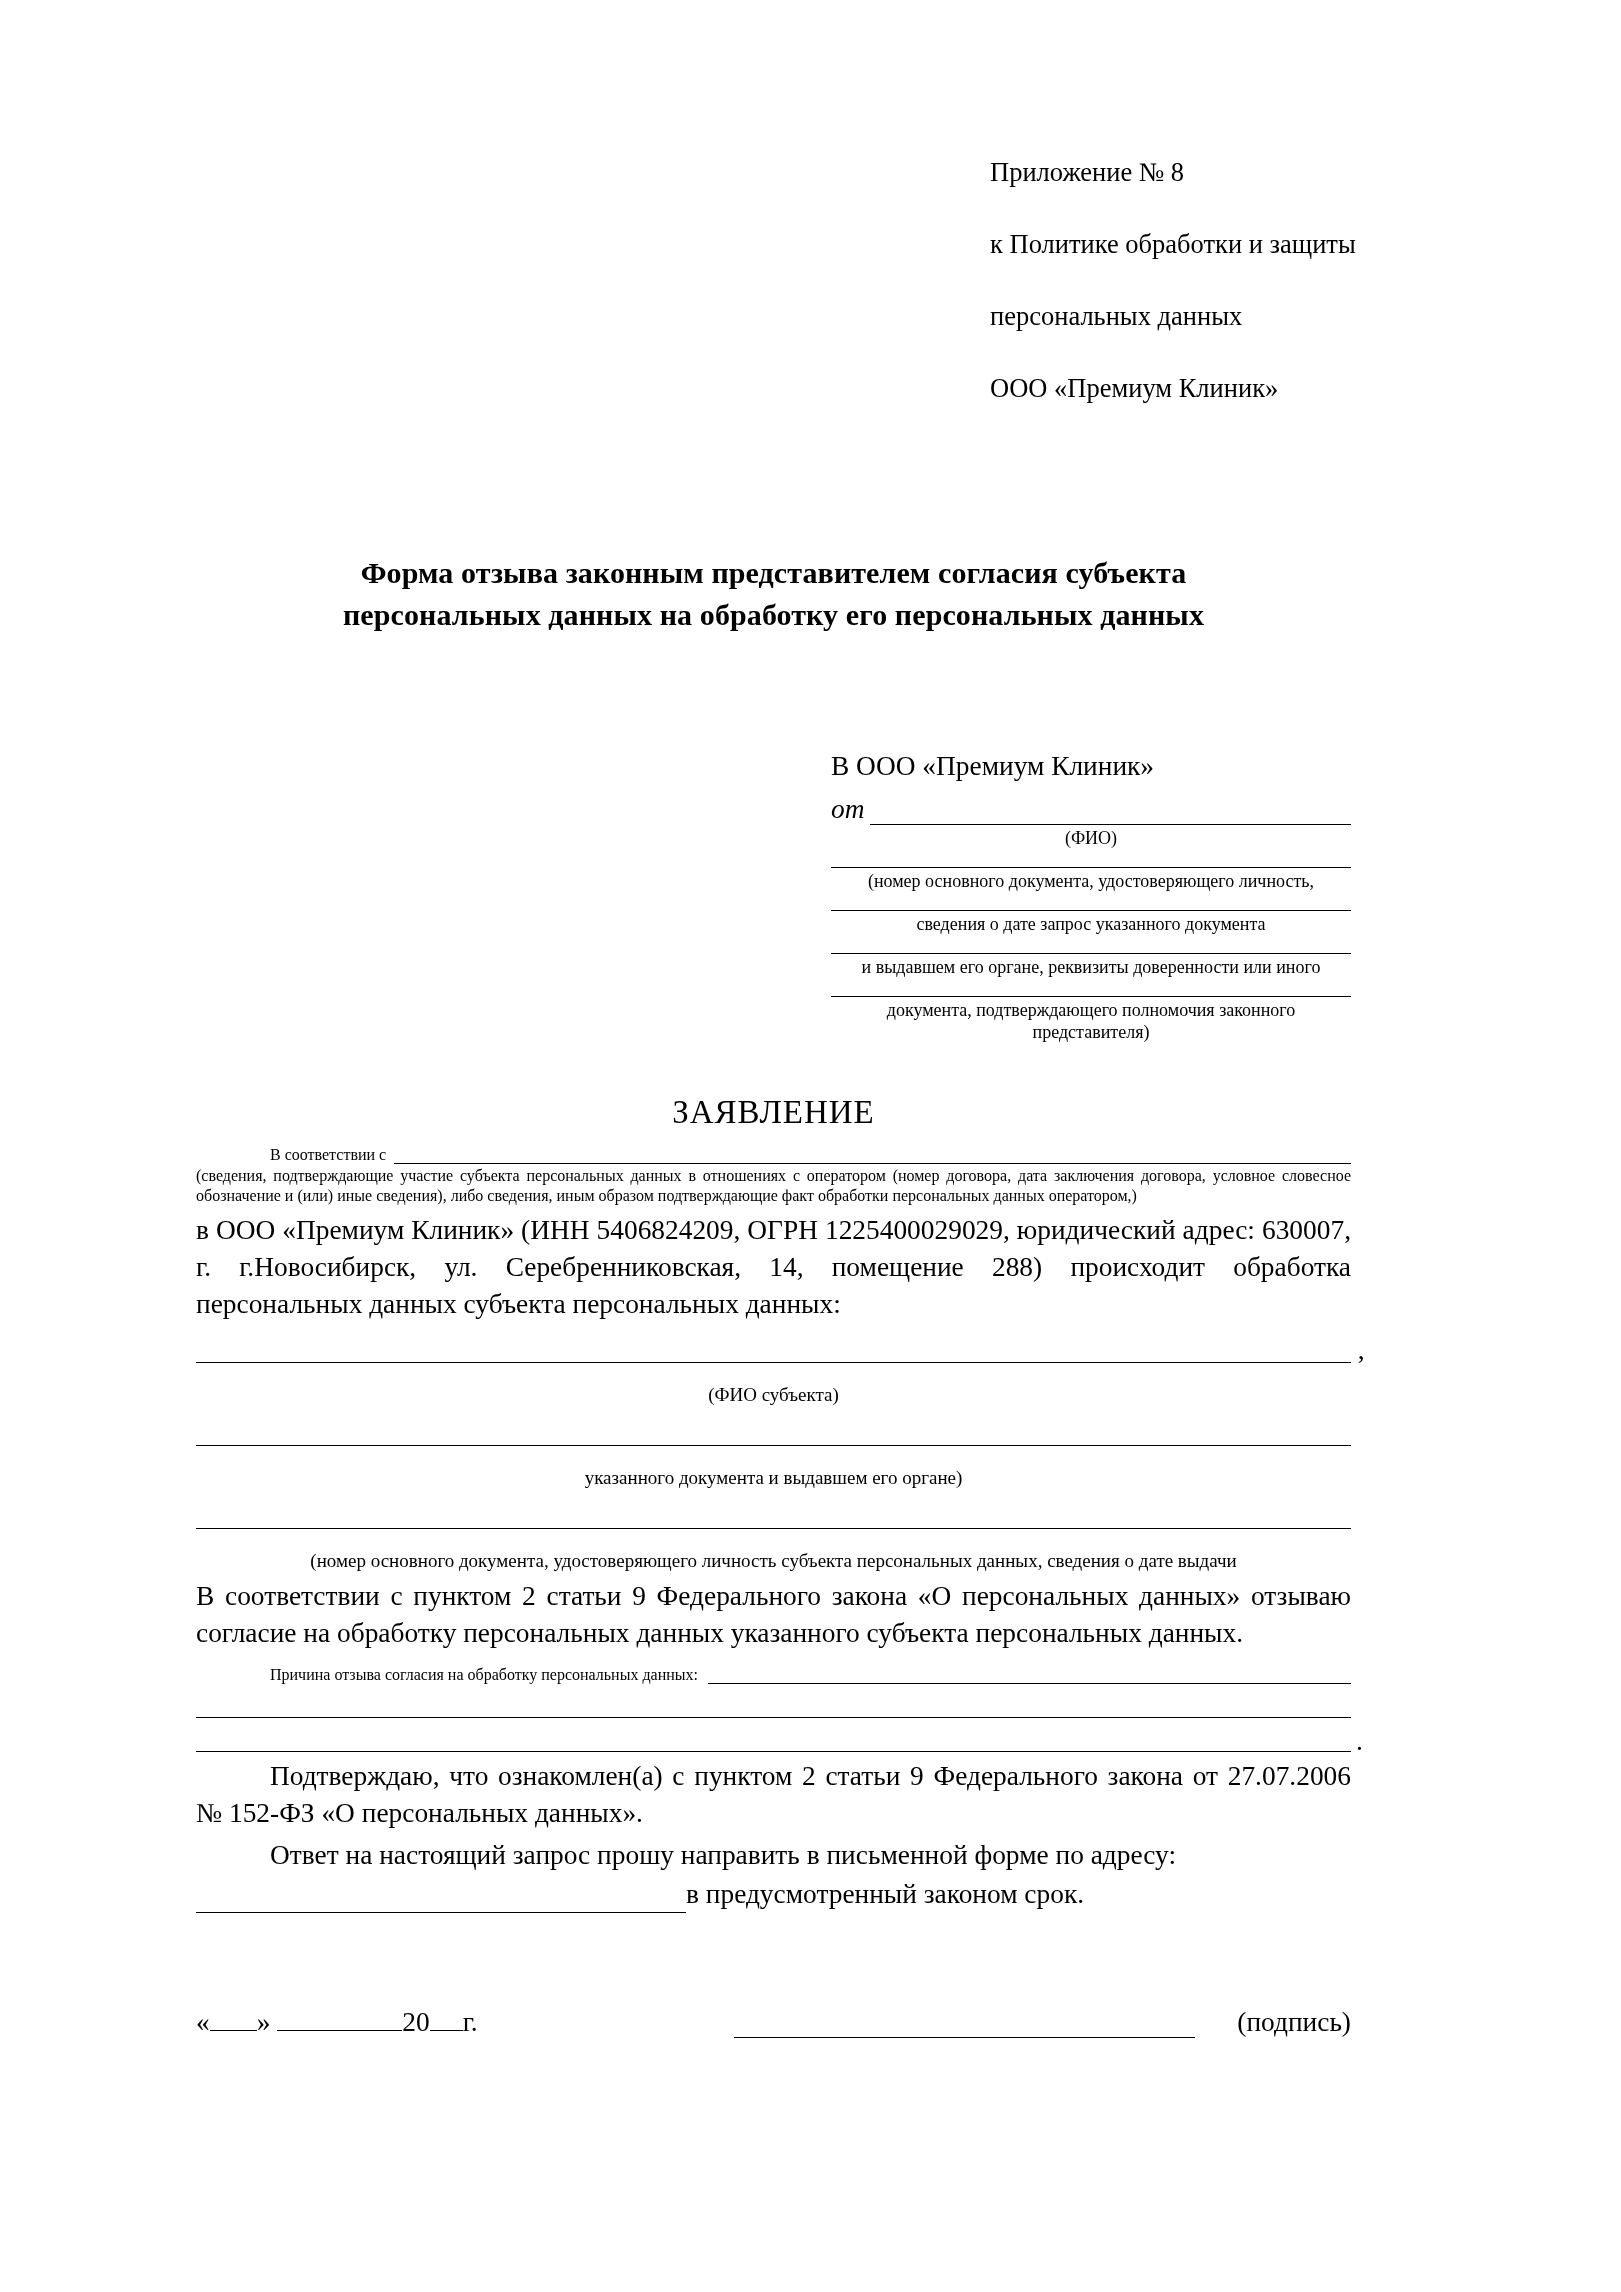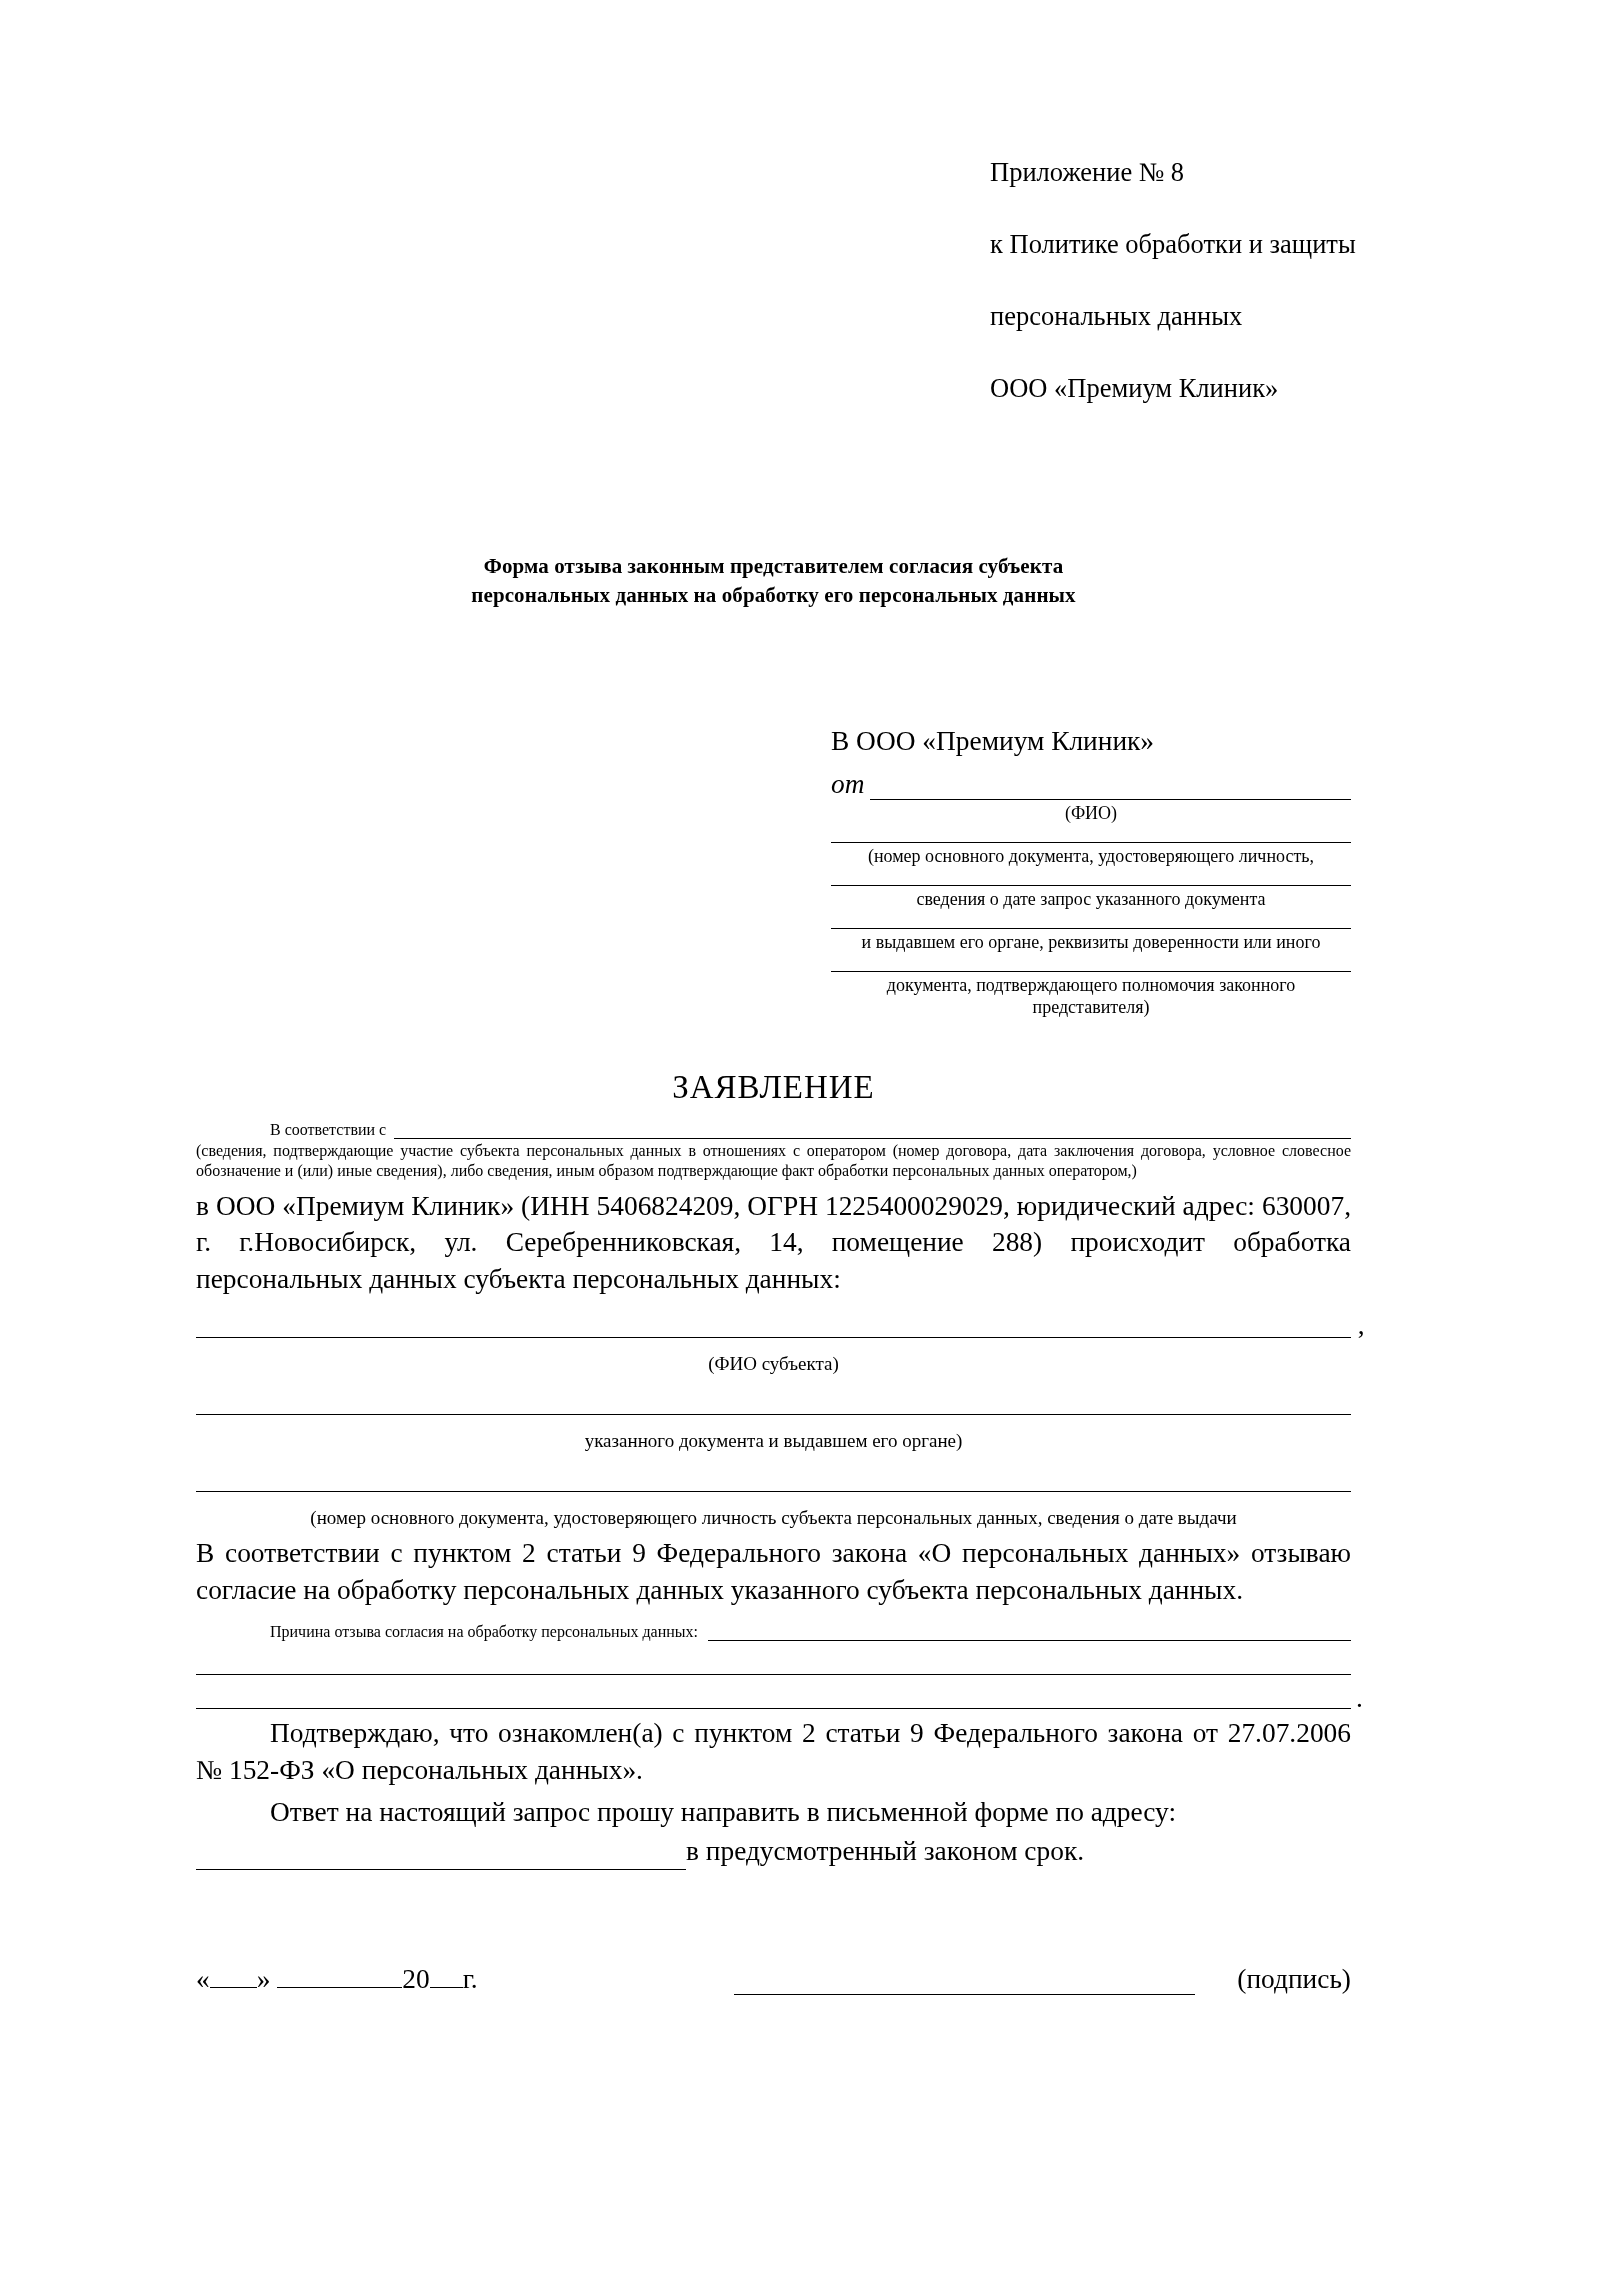--- a/index.html
+++ b/index.html
@@ -29,21 +29,21 @@
     line-height: 1.36;
     white-space: pre-line;
   }
   .doc-header div { white-space: nowrap; }
 
   
   .doc-title {
     margin-top: 110px;
     text-align: center;
     font-weight: bold;
-    font-size: 21px;
+    font-size: 30px;
     line-height: 1.38;
     letter-spacing: 0.1px;
   }
   .doc-title .line { display: block; }
 
   
   .addressee {
     margin-top: 116px;
     margin-left: 635px;
     font-size: 27.4px;
@@ -110,21 +110,21 @@
   }
   .fieldblock .ruleline .trail {
     position: absolute;
     right: -13.7px;
     bottom: -3.9px;
     font-size: 27.4px;
   }
   .fieldblock .cap {
     font-size: 19px;
     text-align: center;
-    margin-top: 15px;
+    margin-top: 21px;
   }
   .gap-line {
     border-bottom: 1.6px solid #000;
     height: 33px;
   }
   .gap-line.last { position: relative; }
   .gap-line.last .dot {
     position: absolute;
     right: -11.8px;
     bottom: -5.9px;

